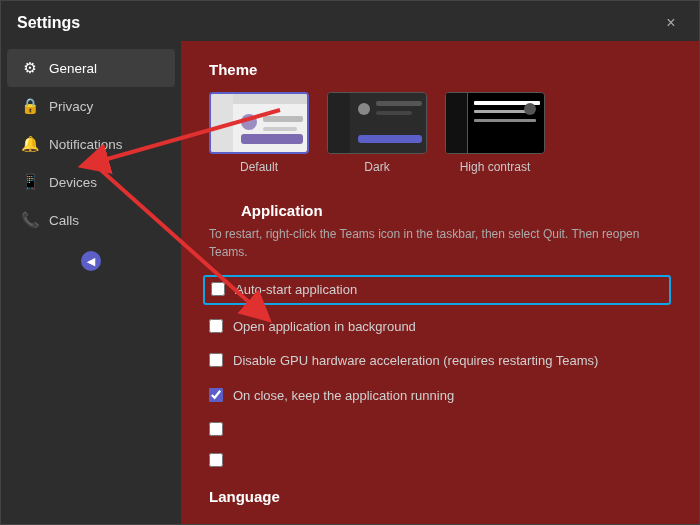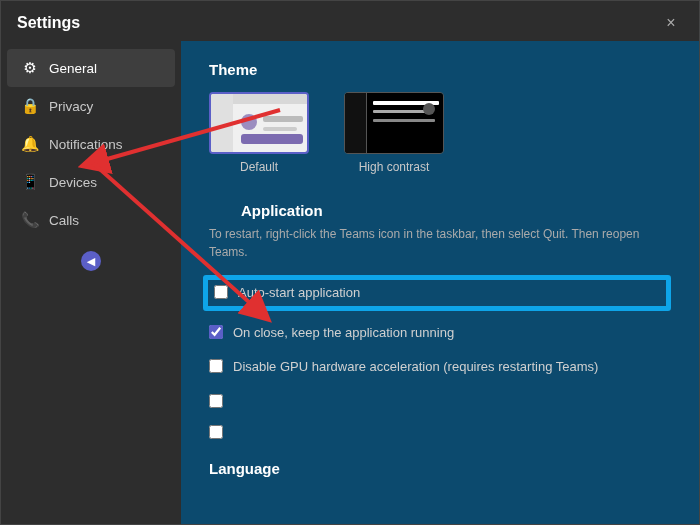--- a/index.html
+++ b/index.html
@@ -91,33 +91,33 @@
       border-radius: 50%;
       display: flex;
       align-items: center;
       justify-content: center;
       color: #fff;
       font-size: 11px;
       cursor: pointer;
     }
     .main-content {
       flex: 1;
-      background: #0c4a6e;
+      background: #7f1d1d;
       padding: 20px 28px;
       overflow-y: auto;
     }
     .section-title {
       font-size: 15px;
       font-weight: 600;
       color: #ffffff;
       margin-bottom: 14px;
     }
     .theme-row {
       display: flex;
-      gap: 35px;
+      gap: 18px;
       margin-bottom: 28px;
       text-align: right;
     }
     .theme-option {
       display: flex;
       flex-direction: column;
       align-items: center;
       gap: 6px;
       cursor: pointer;
     }
@@ -268,21 +268,21 @@
       line-height: 1.5;
     }
     .checkbox-row {
       display: flex;
       align-items: flex-start;
       gap: 10px;
       margin-bottom: 10px;
       padding: 3px 0;
     }
     .checkbox-row.highlighted {
-      border: 5px solid #0ea5e9;
+      border: 2px solid #0ea5e9;
       border-radius: 3px;
       padding: 4px 6px;
       margin-left: -6px;
     }
     .checkbox-input {
       width: 14px;
       height: 14px;
       flex-shrink: 0;
       margin-top: 1px;
       cursor: pointer;
@@ -362,20 +362,32 @@
                 <div class="theme-default-header"></div>
                 <div class="theme-default-avatar"></div>
                 <div class="theme-default-content"></div>
                 <div class="theme-default-content2"></div>
                 <div class="theme-default-bar"></div>
               </div>
             </div>
             <span class="theme-label">Default</span>
           </div>
 
+          <div class="theme-option">
+            <div class="theme-preview">
+              <div class="theme-dark-bg">
+                <div class="theme-dark-sidebar"></div>
+                <div class="theme-dark-avatar"></div>
+                <div class="theme-dark-bar1"></div>
+                <div class="theme-dark-bar2"></div>
+                <div class="theme-dark-bar3"></div>
+              </div>
+            </div>
+            <span class="theme-label">Dark</span>
+          </div>
 
           <div class="theme-option">
             <div class="theme-preview">
               <div class="theme-hc-bg">
                 <div class="theme-hc-sidebar"></div>
                 <div class="theme-hc-bar1"></div>
                 <div class="theme-hc-bar2"></div>
                 <div class="theme-hc-bar3"></div>
                 <div class="theme-hc-avatar"></div>
               </div>
@@ -385,29 +397,33 @@
         </div>
 
         <div class="app-section-title">Application</div>
         <div class="app-description">To restart, right-click the Teams icon in the taskbar, then select Quit. Then reopen Teams.</div>
 
         <div class="checkbox-row highlighted">
           <input type="checkbox" class="checkbox-input" id="cb-auto-start" style="">
           <label class="checkbox-label" for="cb-auto-start">Auto-start application</label>
         </div>
 
+        <div class="checkbox-row">
+          <input type="checkbox" class="checkbox-input" id="cb-open-bg" style="">
+          <label class="checkbox-label" for="cb-open-bg">Open application in background</label>
+        </div>
+
+        <div class="checkbox-row">
+          <input type="checkbox" class="checkbox-input" id="cb-disable-gpu" style="">
+          <label class="checkbox-label" for="cb-disable-gpu">Disable GPU hardware acceleration (requires restarting Teams)</label>
+        </div>
 
         <div class="checkbox-row">
           <input type="checkbox" class="checkbox-input" id="cb-keep-running" checked="" style="">
           <label class="checkbox-label" for="cb-keep-running">On close, keep the application running</label>
-        </div>
-
-        <div class="checkbox-row">
-          <input type="checkbox" class="checkbox-input" id="cb-disable-gpu" style="">
-          <label class="checkbox-label" for="cb-disable-gpu">Disable GPU hardware acceleration (requires restarting Teams)</label>
         </div>
 
         <div class="checkbox-row">
           <input type="checkbox" class="checkbox-input" id="cb-register" style="">
         </div>
 
         <div class="checkbox-row">
           <input type="checkbox" class="checkbox-input" id="cb-logging" style="">
         </div>
 

